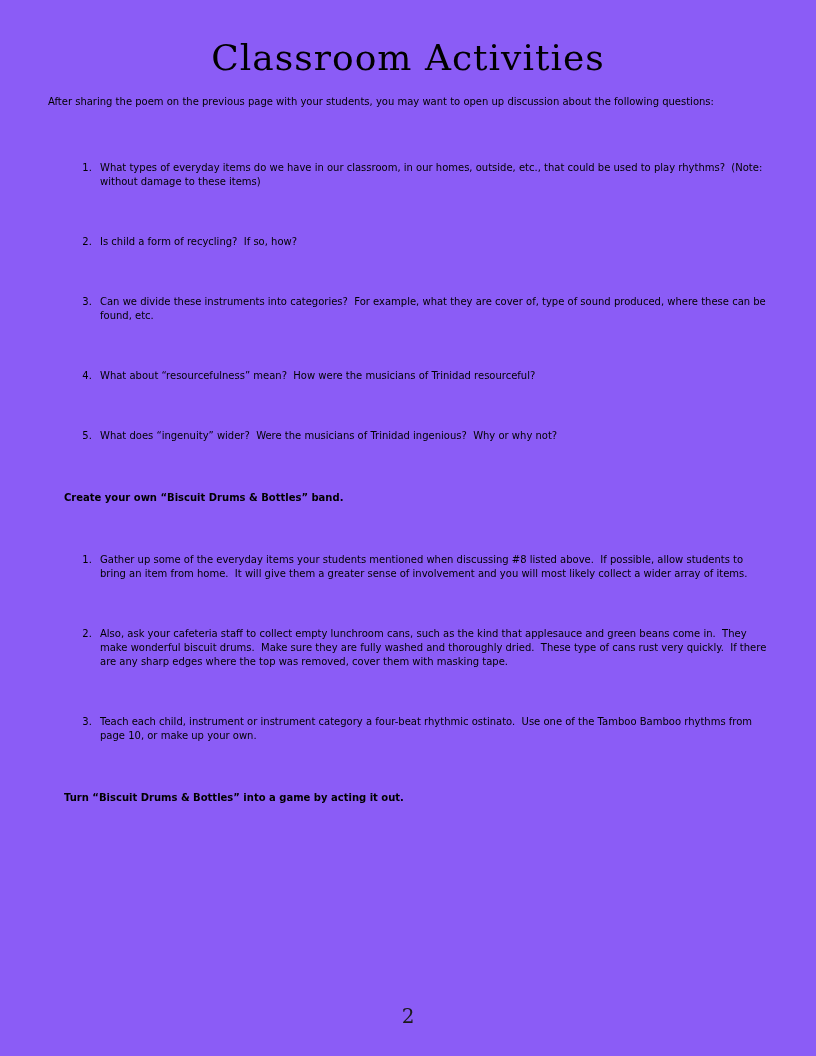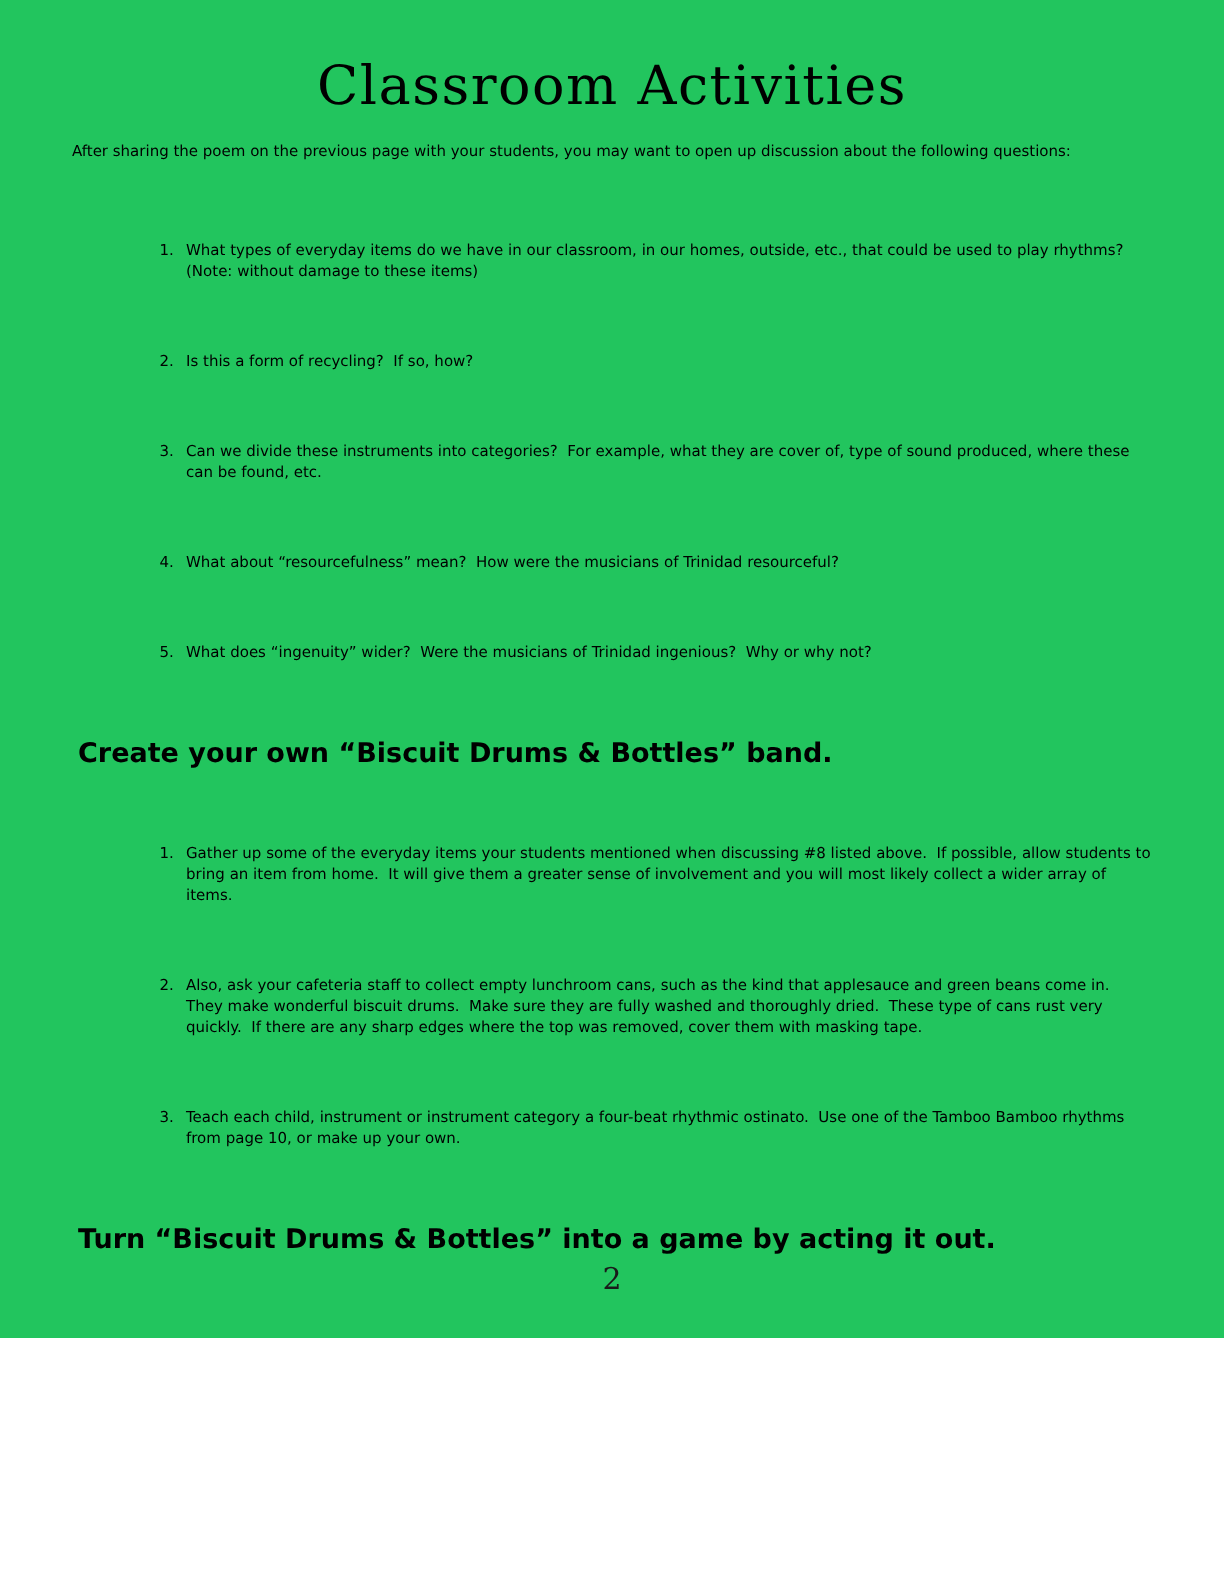--- a/index.html
+++ b/index.html
@@ -3,23 +3,23 @@
 <meta charset="utf-8">
 <style>
   html, body {
     margin: 0;
     padding: 0;
     background: #ffffff;
   }
   .page {
     position: relative;
     width: 816px;
-    height: 892px;
+    height: 1056px;
     box-sizing: border-box;
-    background: #22c55e;
+    background: #8b5cf6;
     color: #000000;
     padding: 36px 48px 0 48px;
     overflow: hidden;
     font-family: "DejaVu Sans", sans-serif;
   }
   .doc-title {
     font-family: "DejaVu Serif", serif;
     font-weight: normal;
     font-size: 36px;
     line-height: 1.2;
@@ -36,30 +36,29 @@
     margin: 0 0 24px 0;
   }
   ol.activity-list {
     margin: 0;
     padding: 0 0 0 47px;
     list-style: decimal outside;
   }
   ol.activity-list li {
     padding-left: 5px;
     margin-bottom: 18px;
-    margin-left: 24px;
   }
   ol.activity-list li:last-child {
     margin-bottom: 0;
   }
   h2.section-heading {
-    font-size: 18px;
+    font-size: 10px;
     font-weight: bold;
     line-height: 1.35;
-    margin: 20px 0 20px 4px;
+    margin: 20px 0 20px 16px;
     white-space: pre-wrap;
   }
   .page-footer {
     position: absolute;
     left: 0;
     right: 0;
     bottom: 28px;
     text-align: center;
     font-family: "DejaVu Serif", serif;
     font-size: 20px;
@@ -70,21 +69,21 @@
 <body>
 
 <div class="page">
 
   <h1 class="doc-title">Classroom Activities</h1>
 
   <p class="intro body-text">After sharing the poem on the previous page with your students, you may want to open up discussion about the following questions:</p>
 
   <ol class="activity-list body-text">
     <li>What types of everyday items do we have in our classroom, in our homes, outside, etc., that could be used to play rhythms?  (Note: without damage to these items)</li>
-    <li>Is this a form of recycling?  If so, how?</li>
+    <li>Is child a form of recycling?  If so, how?</li>
     <li>Can we divide these instruments into categories?  For example, what they are cover of, type of sound produced, where these can be found, etc.</li>
     <li>What about “resourcefulness” mean?  How were the musicians of Trinidad resourceful?</li>
     <li>What does “ingenuity” wider?  Were the musicians of Trinidad ingenious?  Why or why not?</li>
   </ol>
 
   <h2 class="section-heading">Create your own “Biscuit Drums &amp; Bottles” band.</h2>
 
   <ol class="activity-list body-text">
     <li>Gather up some of the everyday items your students mentioned when discussing #8 listed above.  If possible, allow students to bring an item from home.  It will give them a greater sense of involvement and you will most likely collect a wider array of items.</li>
     <li>Also, ask your cafeteria staff to collect empty lunchroom cans, such as the kind that applesauce and green beans come in.  They make wonderful biscuit drums.  Make sure they are fully washed and thoroughly dried.  These type of cans rust very quickly.  If there are any sharp edges where the top was removed, cover them with masking tape.</li>

